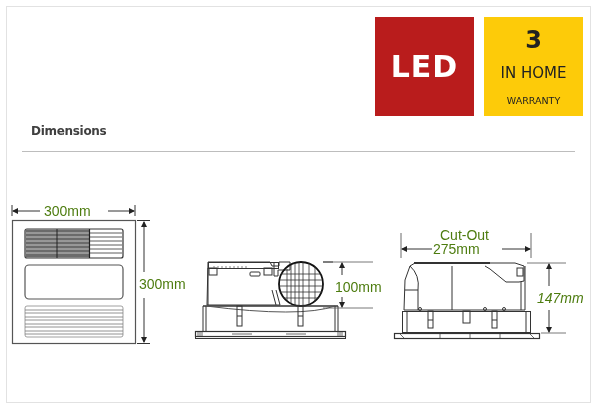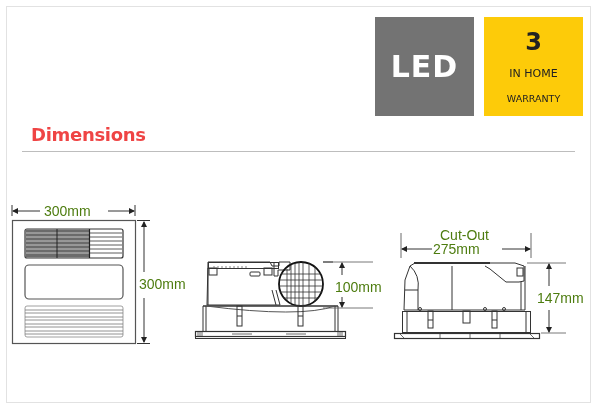--- a/index.html
+++ b/index.html
@@ -1,26 +1,26 @@
 <!DOCTYPE html>
 <html><head>
   <meta charset="utf-8">
   <style>
     html, body { margin: 0; padding: 0; background: #ffffff; }
     body { width: 600px; height: 409px; position: relative; overflow: hidden; font-family: "DejaVu Sans", sans-serif; }
     .frame { position: absolute; left: 6px; top: 6px; width: 585px; height: 397px; border: 1px solid #e2e2e2; box-sizing: border-box; }
     .badge { position: absolute; top: 17px; width: 99px; height: 99px; box-sizing: border-box; display: flex; flex-direction: column; align-items: center; justify-content: center; }
-    .badge-led { left: 375px; background: #737373; color: #ffffff; }
+    .badge-led { left: 375px; background: #b91c1c; color: #ffffff; }
     .badge-led .led-text { font-family: "DejaVu Sans", sans-serif; font-weight: bold; font-size: 30px; letter-spacing: 1px; }
     .badge-warranty { left: 484px; background: #fdcb09; color: #222222; line-height: 1; }
     .badge-warranty .num { font-weight: bold; font-size: 24px; }
     .badge-warranty .year { font-weight: bold; font-size: 19px; margin-top: 1px; }
-    .badge-warranty .small { font-size: 11px; margin-top: 14px; }
+    .badge-warranty .small { font-size: 15px; margin-top: 14px; }
     .badge-warranty .small2 { font-size: 9.5px; margin-top: 15px; }
-    .title { position: absolute; left: 31px; top: 124px; font-family: "DejaVu Sans", sans-serif; font-weight: bold; font-size: 18px; color: #ef4444; letter-spacing: -0.3px; }
+    .title { position: absolute; left: 31px; top: 124px; font-family: "DejaVu Sans", sans-serif; font-weight: bold; font-size: 12px; color: #404040; letter-spacing: -0.3px; }
     .divider { position: absolute; left: 22px; top: 151px; width: 553px; height: 1px; background: #bdbdbd; }
     .dim-label { position: absolute; font-family: "Liberation Sans", sans-serif; font-size: 14px; color: #4d7c0f; background: #ffffff; white-space: nowrap; line-height: 1; }
     svg { position: absolute; left: 0; top: 0; }
   </style>
 </head>
 <body>
 
 <div class="frame"></div>
 
 <div class="badge badge-led">
@@ -203,13 +203,13 @@
     <line x1="549" y1="286" x2="549" y2="264" stroke="#333" marker-end="url(#arr)"></line>
     <line x1="549" y1="310" x2="549" y2="332" stroke="#333" marker-end="url(#arr)"></line>
   </g>
 </svg>
 
 <span class="dim-label" style="left:44px; top:204px;">300mm</span>
 <span class="dim-label" style="left:139px; top:277px;">300mm</span>
 <span class="dim-label" style="left:335px; top:280px;">100mm</span>
 <span class="dim-label" style="left:440px; top:228px; background:transparent;">Cut-Out</span>
 <span class="dim-label" style="left:433px; top:242px;text-align:center;">275mm</span>
-<span class="dim-label" style="left:537px; top:291px;">147mm</span>
+<span class="dim-label" style="left:537px; top:291px;font-style:italic;">147mm</span>
 
 </body></html>

